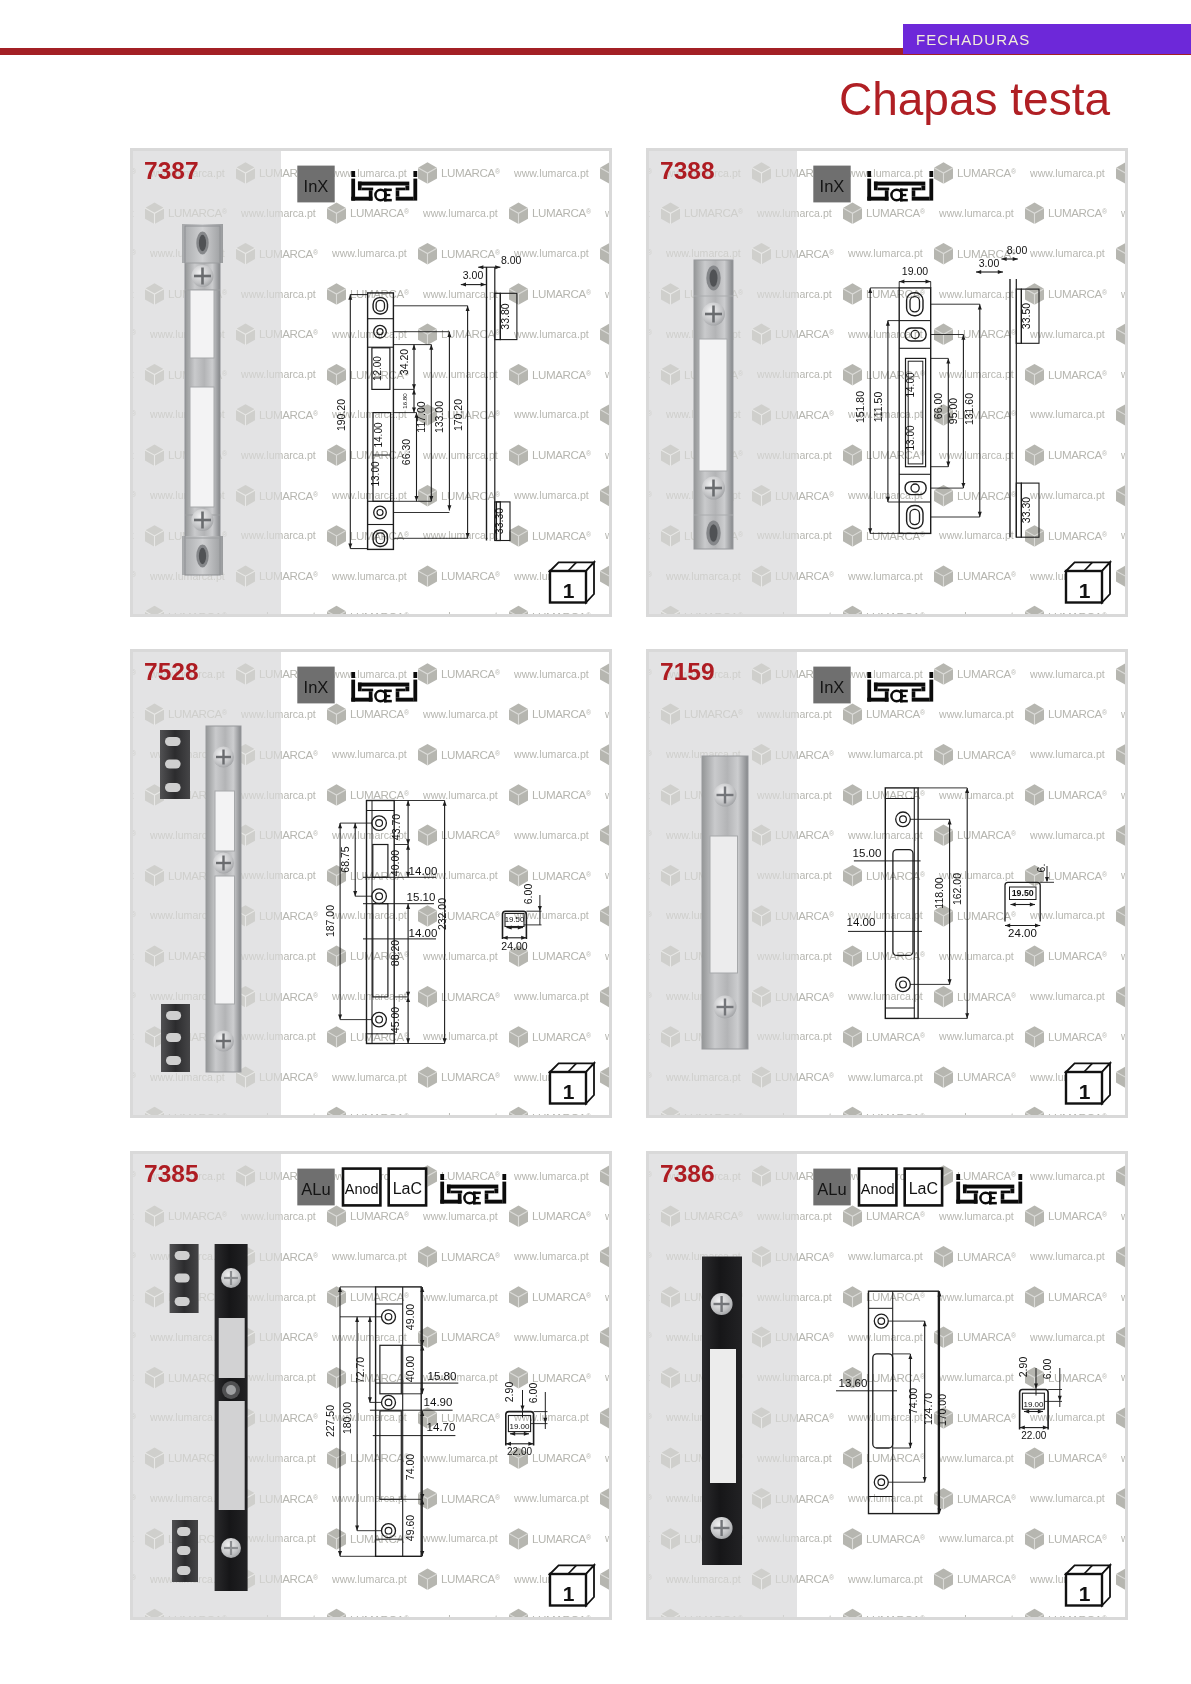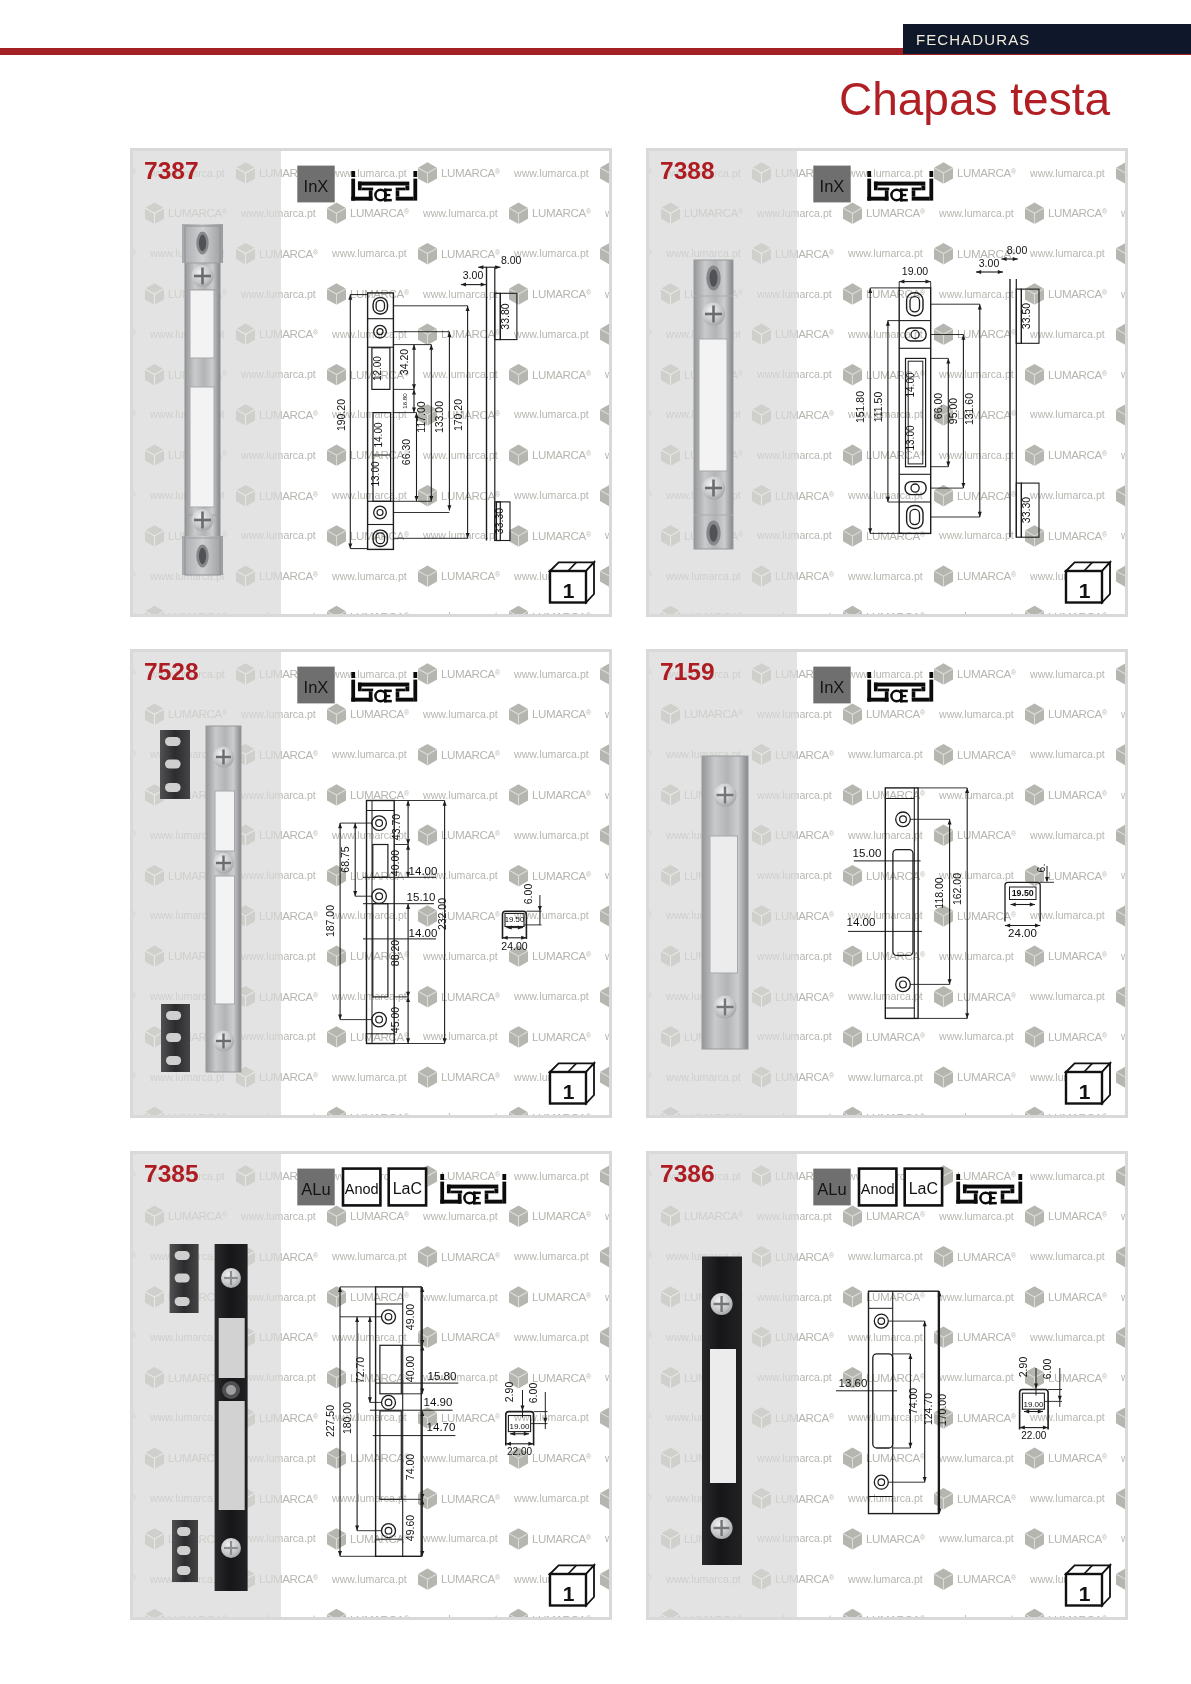--- a/index.html
+++ b/index.html
@@ -1,20 +1,20 @@
 <!DOCTYPE html>
 <html><head><meta charset="utf-8"><title>Chapas testa</title><style>
 html,body{margin:0;padding:0;background:#fff;}
 #page{position:relative;width:1191px;height:1684px;overflow:hidden;font-family:"Liberation Sans",sans-serif;}
 </style></head><body>
 <div id="page">
 
 <div style="position:absolute;left:0;top:48px;width:1191px;height:6.5px;background:#a32025;"></div>
 
-<div style="position:absolute;left:903px;top:24px;width:288px;height:30px;background:#0f172a;color:#f2ecda;font-size:15px;letter-spacing:1.1px;line-height:31px;padding-left:13px;box-sizing:border-box;">FECHADURAS</div>
+<div style="position:absolute;left:903px;top:24px;width:288px;height:30px;background:#6d28d9;color:#f2ecda;font-size:15px;letter-spacing:1.1px;line-height:31px;padding-left:13px;box-sizing:border-box;">FECHADURAS</div>
 
 <div style="position:absolute;right:81px;top:72px;font-size:46px;color:#b01f24;margin-left:44px;">Chapas testa</div>
 <svg width="1191" height="1684" viewBox="0 0 1191 1684" style="position:absolute;left:0;top:0">
 <defs>
 <g id="rwE">
           <path transform="translate(-76,-10.7)" d="M9.5,0 L19,5.4 L19,16.1 L9.5,21.5 L0,16.1 L0,5.4 Z"></path>
           <path transform="translate(-76,-10.7)" d="M0,5.4 L9.5,10.7 L19,5.4 M9.5,10.7 L9.5,21.5" fill="none" stroke="#ffffff" stroke-opacity="0.5" stroke-width="1.1"></path>
           <text x="-53" y="4" font-size="11.6" letter-spacing="-0.4" font-family="Liberation Sans, sans-serif">LUMARCA<tspan font-size="7" dy="-3">®</tspan></text>
           <text x="20" y="3.5" font-size="10.6" font-family="Liberation Sans, sans-serif">www.lumarca.pt</text>
           <path transform="translate(106,-10.7)" d="M9.5,0 L19,5.4 L19,16.1 L9.5,21.5 L0,16.1 L0,5.4 Z"></path>

